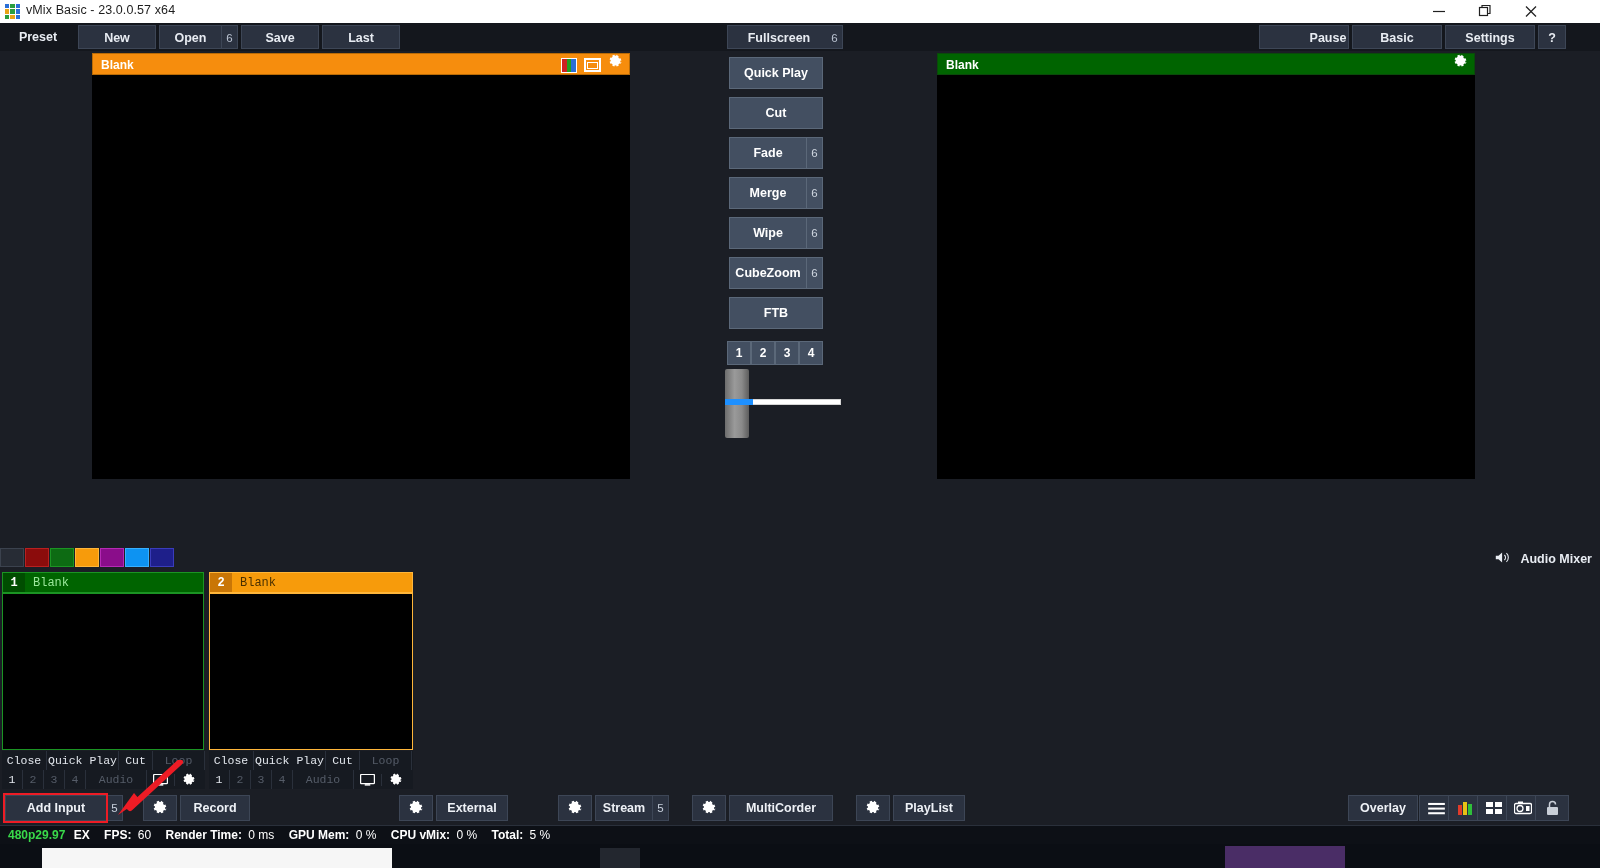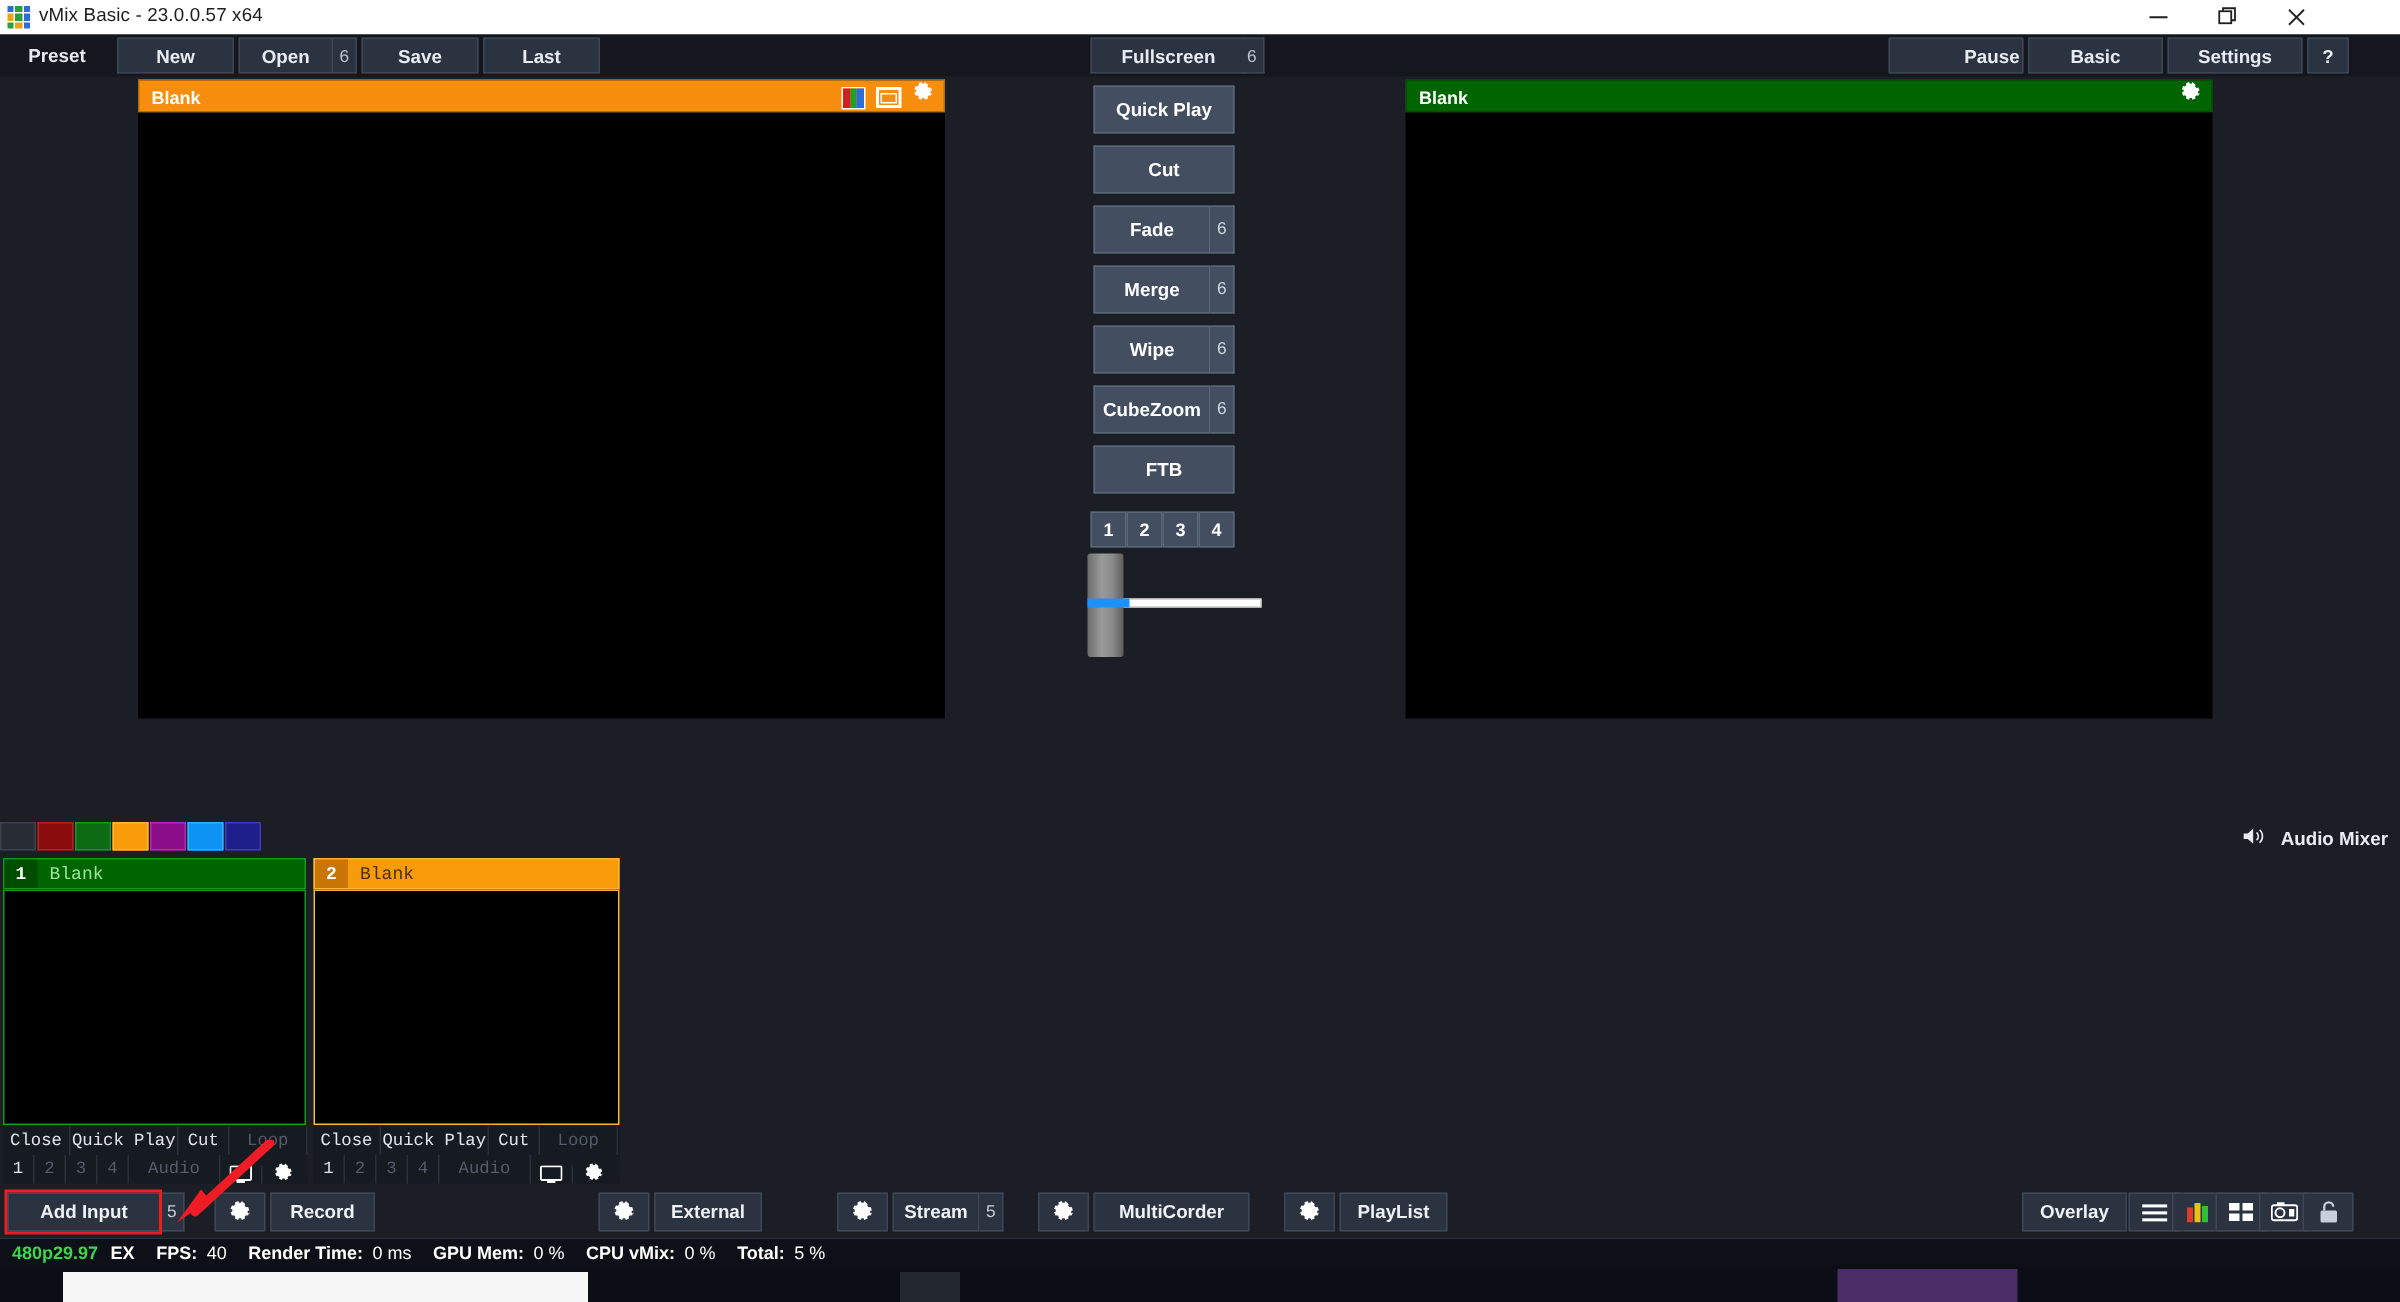--- a/index.html
+++ b/index.html
@@ -133,21 +133,21 @@
     font-size:12px; line-height:21px; color:#ffffff;
   }
   .inp-num {
     position:absolute; left:0; top:0; width:22px; height:100%;
     text-align:center; font-weight:bold; box-sizing:border-box;
   }
   .inp-name { position:absolute; left:30px; top:0; }
   .inp-video { position:absolute; background:#000000; }
   .inp-row {
     position:absolute; height:19px; box-sizing:border-box;
-    background:#161a21; display:flex; align-items:flex-end;
+    background:#161a21; display:flex; align-items:center;
   }
   .inp-cell {
     font-family:"Liberation Mono", monospace;
     font-size:11.5px; color:#e2e6ec;
     line-height:19px; text-align:center;
     border-right:1px solid #2a303b; box-sizing:border-box;
   }
   .inp-cell.dim { color:#555c68; }
   .inp-cell.icon-cell { display:flex; align-items:center; justify-content:center; }
 
@@ -481,21 +481,21 @@
     <svg width="13" height="16" viewBox="0 0 13 16">
       <rect x="1" y="7" width="11" height="8" rx="1" fill="#c9cfd8"></rect>
       <path d="M3.5 7 V4.5 a3 3 0 016 0" fill="none" stroke="#c9cfd8" stroke-width="1.5"></path>
     </svg>
   </div>
 
   <div class="statusbar">
     <span class="res">480p29.97</span>
     <span class="lbl" style="margin-left:2px;">EX</span>
     <span class="lbl" style="margin-left:8px;">FPS:</span>
-    <span class="val">40</span>
+    <span class="val">60</span>
     <span class="lbl" style="margin-left:8px;">Render Time:</span>
     <span class="val">0 ms</span>
     <span class="lbl" style="margin-left:8px;margin-top:16px;">GPU Mem:</span>
     <span class="val">0 %</span>
     <span class="lbl" style="margin-left:8px;">CPU vMix:</span>
     <span class="val">0 %</span>
     <span class="lbl" style="margin-left:8px;">Total:</span>
     <span class="val">5 %</span>
   </div>
 

